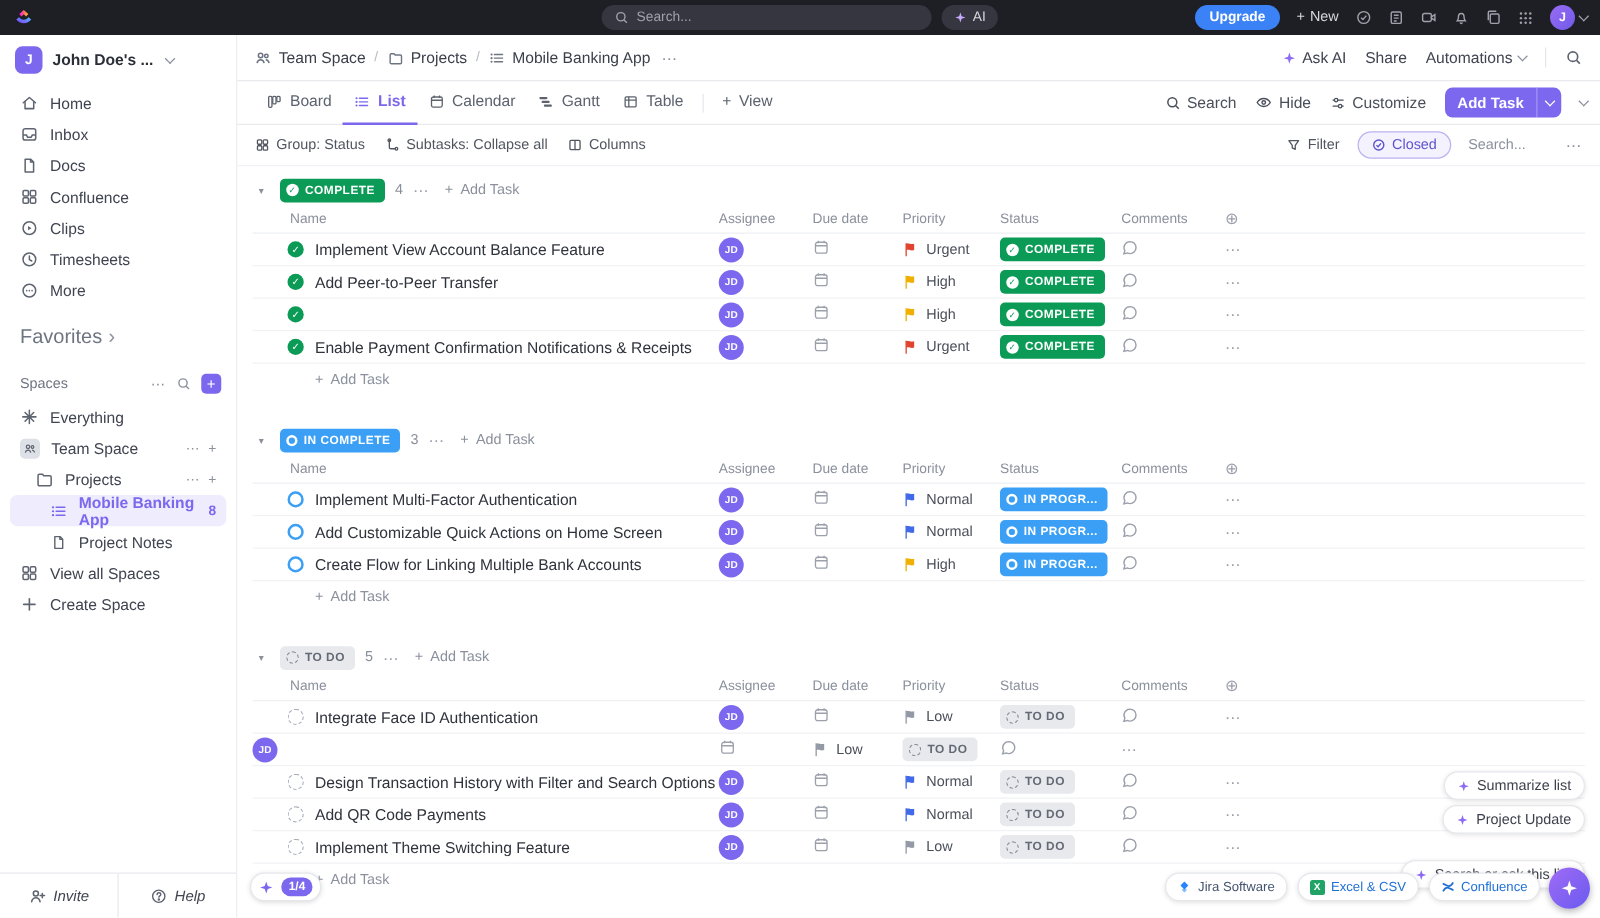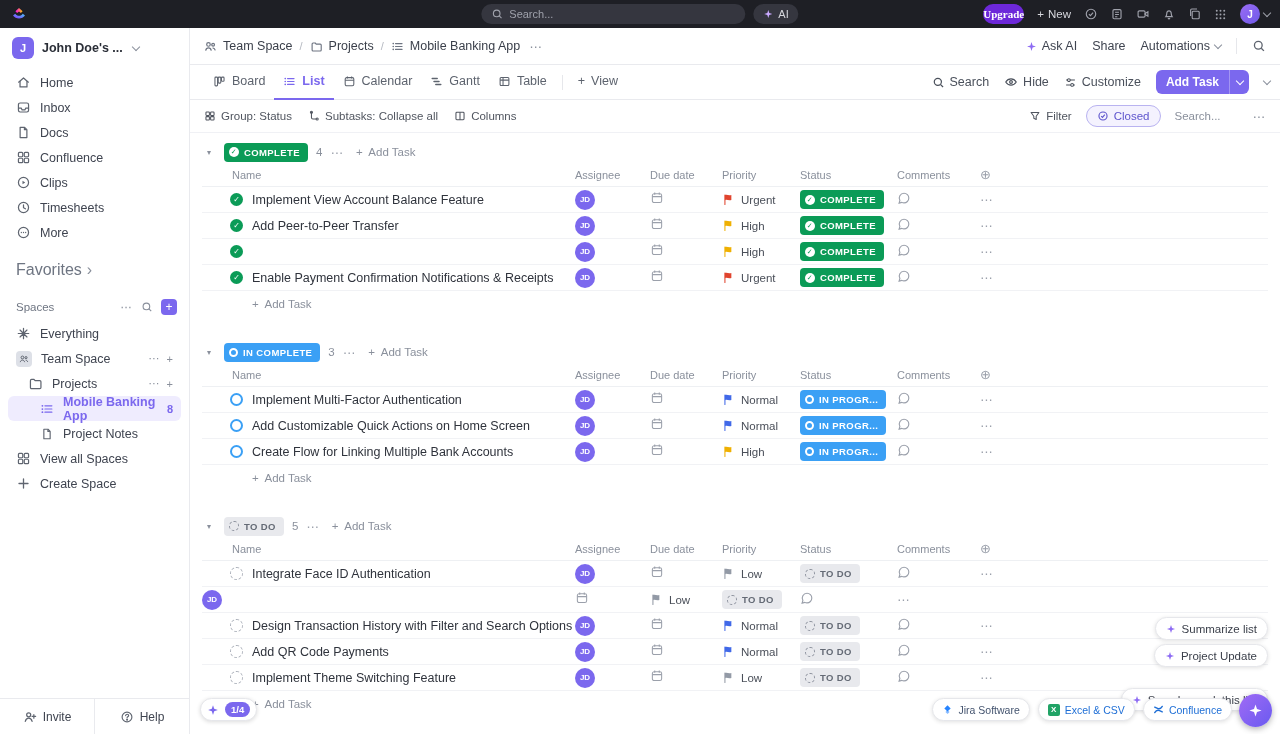--- a/index.html
+++ b/index.html
@@ -9,21 +9,21 @@
 svg { display:block; }
 .ic { display:inline-flex; align-items:center; justify-content:center; flex:none; }
 .chev { width:6px; height:6px; border-right:1.4px solid currentColor; border-bottom:1.4px solid currentColor; transform:rotate(45deg); display:inline-block; margin-top:-3px; }
 
 
 .topbar { height:28px; background:#1e1f25; display:flex; align-items:center; padding:0 10px; position:relative; color:#a6a8b3; z-index:5; }
 .tb-center { position:absolute; left:50%; top:0; transform:translateX(-50%); height:28px; display:flex; align-items:center; gap:8px; }
 .tb-search { width:264px; height:20px; background:#35363f; border-radius:10px; display:flex; align-items:center; gap:6px; padding:0 10px; font-size:11px; color:#9fa1ab; cursor:text; }
 .tb-ai { height:20px; background:#35363f; border-radius:10px; display:flex; align-items:center; gap:5px; padding:0 10px; font-size:11px; color:#d6d7dd; }
 .tb-right { margin-left:auto; display:flex; align-items:center; gap:13px; }
-.tb-upgrade { height:20px; border:none; background:#6d28d9; color:#fff; font-weight:700; font-size:11px; border-radius:10px; padding:0 0; font-family:Liberation Serif, serif; cursor:pointer; }
+.tb-upgrade { height:20px; border:none; background:#3b82f6; color:#fff; font-weight:700; font-size:11px; border-radius:10px; padding:0 12px; font-family:Liberation Sans, sans-serif; cursor:pointer; }
 .tb-new { display:flex; align-items:center; gap:4px; font-size:11.5px; color:#d6d7dd; }
 .tb-icons { display:flex; align-items:center; gap:12px; color:#9fa1ab; }
 .tb-avatar-wrap { display:flex; align-items:center; gap:4px; color:#9fa1ab; }
 .tb-avatar { width:20px; height:20px; border-radius:50%; background:linear-gradient(135deg,#9a6cf5,#6f5ae8); color:#fff; font-size:10px; font-weight:700; display:flex; align-items:center; justify-content:center; }
 
 
 .app { display:flex; height:706px; }
 
 
 .sidebar { width:190px; flex:none; border-right:1px solid #e9eaee; display:flex; flex-direction:column; background:#fff; }
@@ -38,21 +38,21 @@
 .nav-item.lvl2 { padding-left:32px; }
 .nav-item.active { background:#efecfe; color:#7b68ee; font-weight:600; }
 .nav-item.active .nic { color:#7b68ee; }
 .row-right { margin-left:auto; display:flex; gap:7px; color:#8a909c; font-size:11px; align-items:center; }
 .count-badge { margin-left:auto; color:#7b68ee; font-size:11px; font-weight:600; }
 .section-label { margin-top:16px; padding:0 16px; font-size:16px; color:#6e7582; display:flex; align-items:center; gap:5px; }
 .spaces-head { margin-top:18px; margin-bottom:2px; padding:0 12px 0 16px; font-size:11.5px; color:#6e7582; display:flex; align-items:center; height:20px; }
 .sp-actions { margin-left:auto; display:flex; align-items:center; gap:8px; color:#8a909c; }
 .sp-plus { width:16px; height:16px; border-radius:4px; background:#7b68ee; color:#fff; font-size:12px; line-height:1; display:flex; align-items:center; justify-content:center; }
 .ts-avatar { width:16px; height:16px; border-radius:4px; background:#dde0e7; color:#5f6570; display:flex; align-items:center; justify-content:center; }
-.sidebar-footer { margin-top:auto; border-top:1px solid #e9eaee; height:36px; display:flex; align-items:stretch; flex:none; }
+.sidebar-footer { margin-top:auto; border-top:1px solid #e9eaee; height:36px; display:flex; align-items:stretch; flex:none;font-style:italic; }
 .sf-half { flex:1; display:flex; align-items:center; justify-content:center; gap:6px; font-size:12px; color:#3f4450; cursor:pointer; }
 .sf-half + .sf-half { border-left:1px solid #e9eaee; }
 
 
 .main { flex:1; min-width:0; display:flex; flex-direction:column; background:#fff; }
 .page-header { height:37px; border-bottom:1px solid #e9eaee; display:flex; align-items:center; padding:0 14px; gap:7px; flex:none; }
 .bc-item { display:flex; align-items:center; gap:6px; font-size:12.5px; color:#3a3f4a; cursor:pointer; }
 .bc-item .nic { color:#6e7582; }
 .bc-sep { color:#b6bac2; font-size:11px; }
 .bc-dots { color:#8a909c; margin-left:2px; letter-spacing:1px; }

